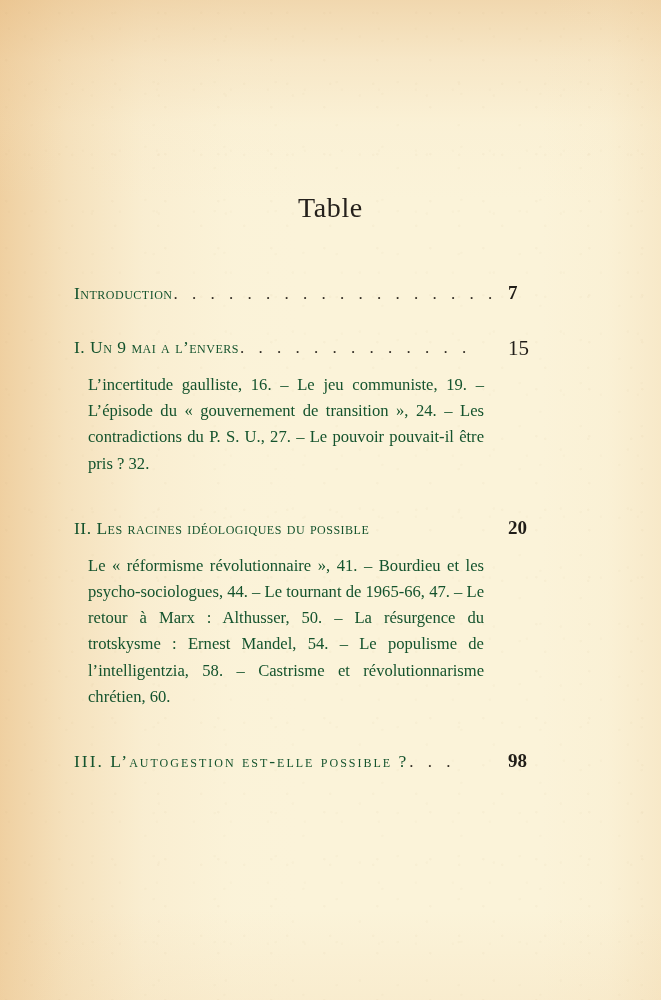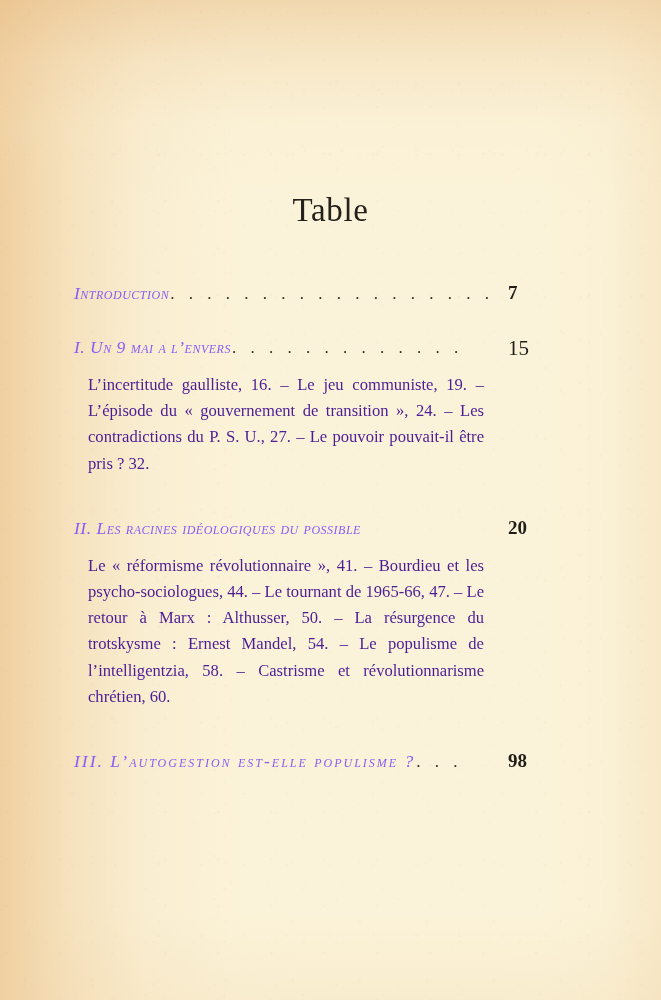--- a/index.html
+++ b/index.html
@@ -81,21 +81,21 @@
     height: 1000px;
   }
 
   
   .toc-title {
     position: absolute;
     left: 0;
     top: 192px;
     width: 661px;
     text-align: center;
-    font-size: 33px;
+    font-size: 28px;
     letter-spacing: 0.6px;
     color: #25211c;
   }
 
   
   .toc-body {
     position: absolute;
     left: 74px;
     top: 283px;
     width: 513px;
@@ -106,22 +106,21 @@
   .entry-head {
     position: relative;
     display: block;
     height: 26px;
     white-space: nowrap;
   }
   .head-text {
     font-size: 17.5px;
     font-variant: small-caps;
     letter-spacing: 0.5px;
-    color: #8b5cf6;
-    font-style: italic;
+    color: #14532d;
   }
   .head-text.wide { letter-spacing: 2.0px; }
 
   .leader {
     font-size: 17px;
     letter-spacing: 5.0px;
     color: #332e26;
     margin-left: 1px;
   }
   .leader.short { letter-spacing: 5.0px; }
@@ -136,21 +135,21 @@
   .page-num.heavy { font-weight: bold; font-size: 19px; }
 
   
   .entry-desc {
     margin: 9px 0 0 14px;
     width: 396px;
     font-size: 16.6px;
     line-height: 26.2px;
     text-align: justify;
     text-justify: inter-word;
-    color: #4c1d95;
+    color: #14532d;
     hyphens: none;
   }
   .entry-desc:last-line { text-align: left; }
 
   .gap-intro { height: 28px; }
   .gap-chapter { height: 41px; }
 </style>
 </head>
 <body>
 
@@ -190,19 +189,19 @@
         <span class="head-text">II.  Les racines idéologiques du possible</span><span class="leader"></span>
         <span class="page-num heavy">20</span>
       </div>
       <p class="entry-desc">Le « réformisme révolutionnaire », 41. – Bourdieu et les psycho-sociologues, 44. – Le tournant de 1965-66, 47. – Le retour à Marx : Althusser, 50. – La résurgence du trotskysme : Ernest Mandel, 54. – Le populisme de l’intelligentzia, 58. – Castrisme et révolutionnarisme chrétien, 60.</p>
     </div>
 
     <div class="gap-chapter"></div>
 
     <div class="entry">
       <div class="entry-head">
-        <span class="head-text wide">III. L’autogestion est-elle populisme ?</span><span class="leader short">. . .</span>
+        <span class="head-text wide">III. L’autogestion est-elle possible ?</span><span class="leader short">. . .</span>
         <span class="page-num heavy">98</span>
       </div>
     </div>
 
   </div>
 </div>
 
 </body></html>

